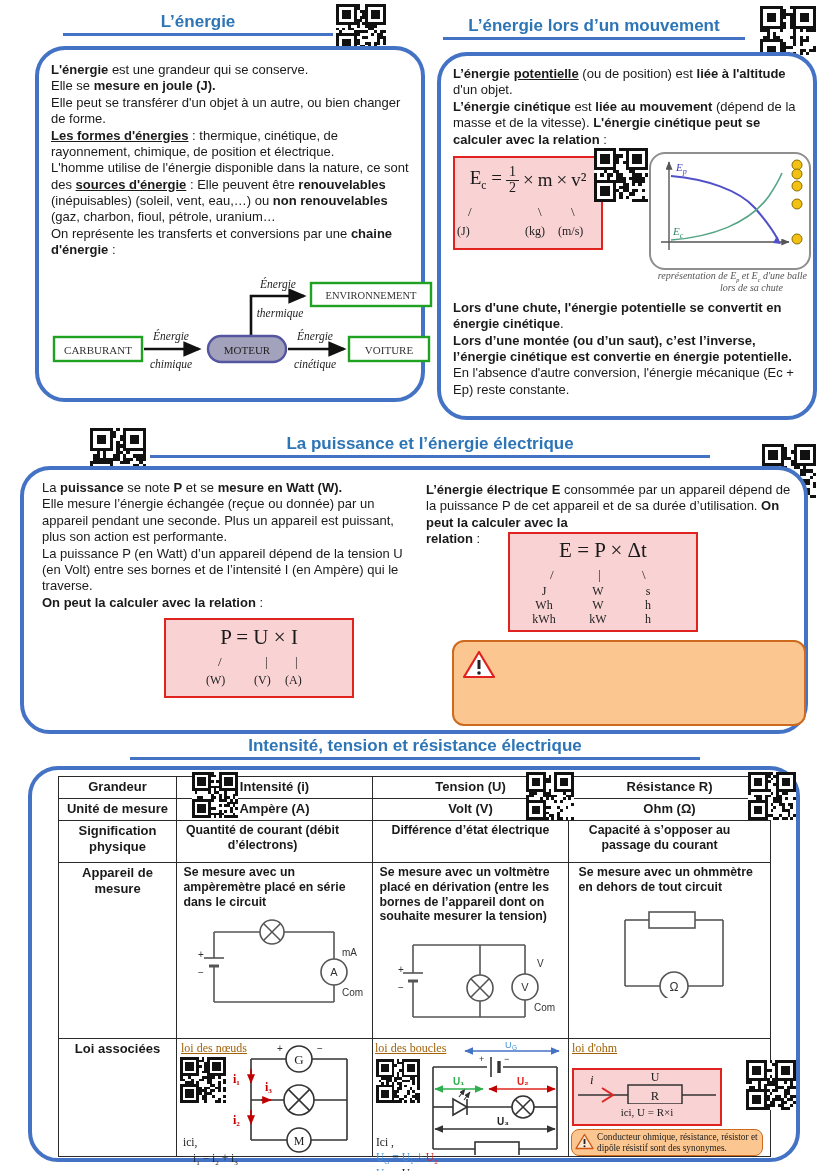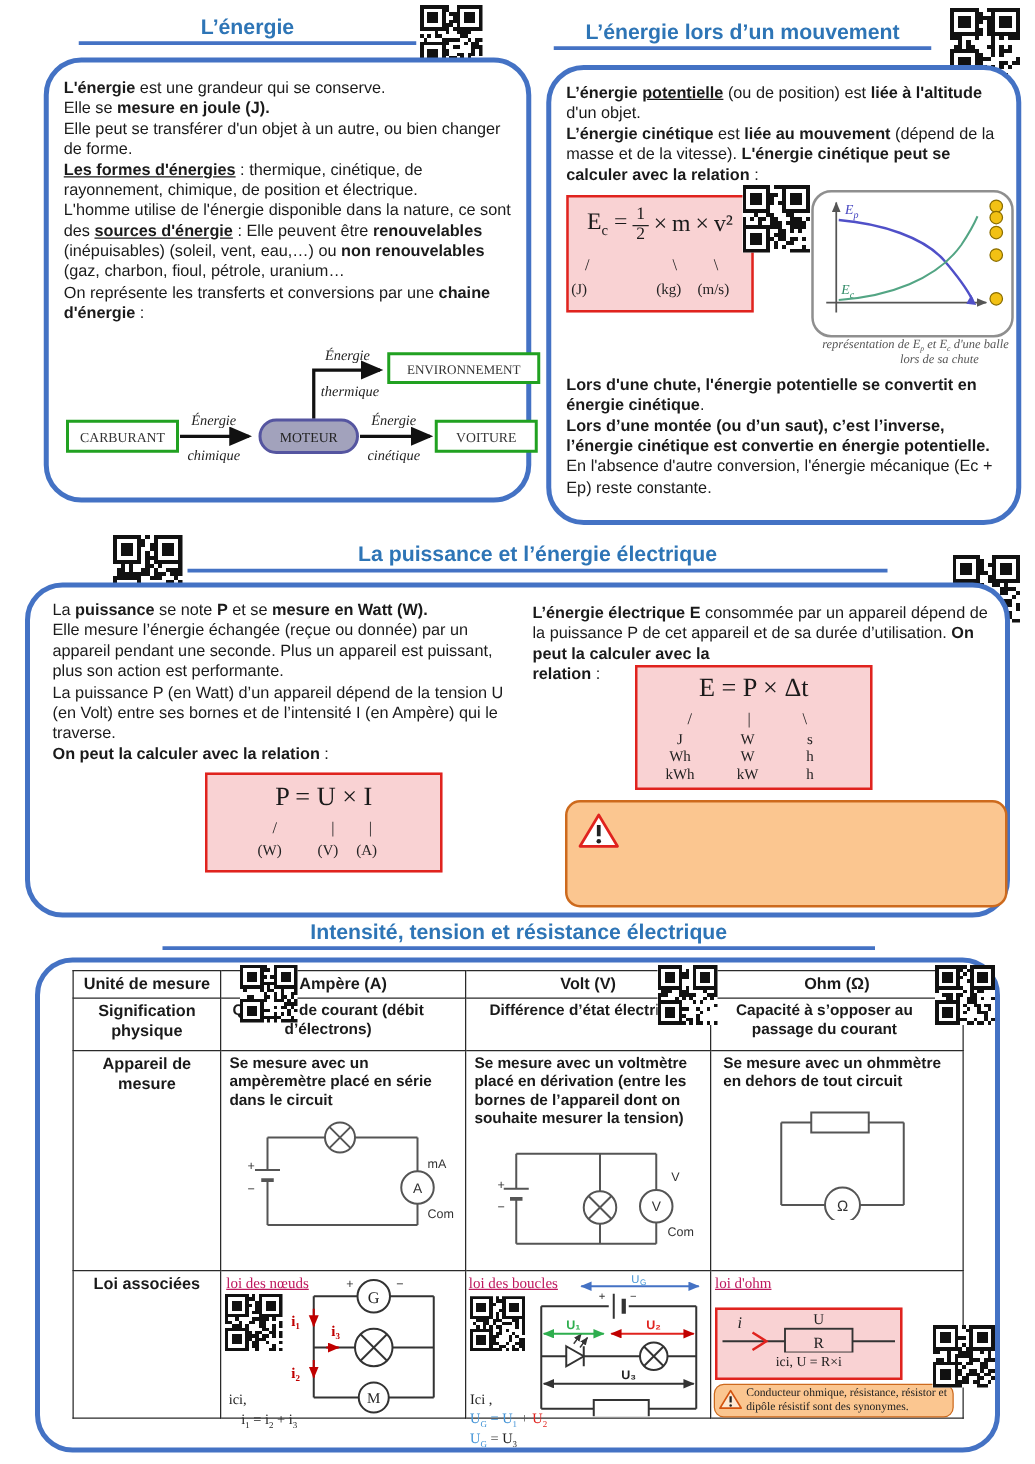--- a/index.html
+++ b/index.html
@@ -28,21 +28,21 @@
   .gframe{position:absolute;border:2px solid #8f8f8f;border-radius:16px;background:#fff;}
   .cap{position:absolute;font-family:"Liberation Serif",serif;font-style:italic;font-size:10px;
        color:#555;text-align:right;line-height:1.12;}
   table.grid{border-collapse:collapse;table-layout:fixed;position:absolute;background:#fff;}
   table.grid td{border:1.6px solid #2a2a2a;padding:2px 3px;vertical-align:top;box-sizing:border-box;}
   td.rowhead{font-weight:700;font-size:13px;text-align:center;vertical-align:middle;line-height:1.2;}
   td.hcell{font-weight:700;font-size:13px;text-align:center;vertical-align:middle;}
   td.scell{font-weight:700;font-size:12.3px;text-align:center;vertical-align:middle;line-height:1.2;}
   td.mcell{font-weight:700;font-size:12.3px;text-align:left;line-height:1.2;margin-left:25px;}
   td.lcell{position:relative;font-weight:400;}
-  .law{position:absolute;font-family:"Liberation Serif",serif;font-size:12px;text-decoration:underline;color:#be185d;}
+  .law{position:absolute;font-family:"Liberation Serif",serif;font-size:12px;text-decoration:underline;color:#a16207;}
   .ser{position:absolute;font-family:"Liberation Serif",serif;font-size:11.5px;color:#222;margin-top:29px;}
   .mcell .mtxt{max-width:182px;margin:0 auto;}
   .circuit{display:block;margin:3px auto 0;}
   svg text{font-family:"Liberation Sans",sans-serif;}
   svg text.st{font-family:"Liberation Serif",serif;}
   .note{position:absolute;background:#fbc690;border:1.6px solid #cd6a1d;border-radius:8px;box-sizing:border-box;
         padding:2px 3px;display:flex;gap:3px;align-items:flex-start;
         font-family:"Liberation Serif",serif;font-size:9.3px;line-height:1.15;color:#222;}
 </style>
 </head>
@@ -585,20 +585,26 @@
 
   <div class="card" style="left:28px;top:766px;width:772px;height:396px">
     <table class="grid" style="left:26px;top:6px;width:712px">
       <colgroup>
           <col style="width:118px">
           <col style="width:196px">
           <col style="width:196px">
           <col style="width:202px">
         </colgroup>
       <tbody>
+          <tr style="height:22px">
+        <td class="rowhead">Grandeur</td>
+        <td class="hcell">Intensité (i)</td>
+        <td class="hcell">Tension (U)</td>
+        <td class="hcell">Résistance R)</td>
+      </tr>
       <tr style="height:22px">
         <td class="rowhead">Unité de mesure</td>
         <td class="hcell">Ampère (A)</td>
         <td class="hcell">Volt (V)</td>
         <td class="hcell">Ohm (Ω)</td>
       </tr>
       <tr style="height:42px">
         <td class="rowhead">Signification physique</td>
         <td class="scell">
               <div class="mtxt" style="max-width:165px">Quantité de courant (débit d’électrons)</div>

